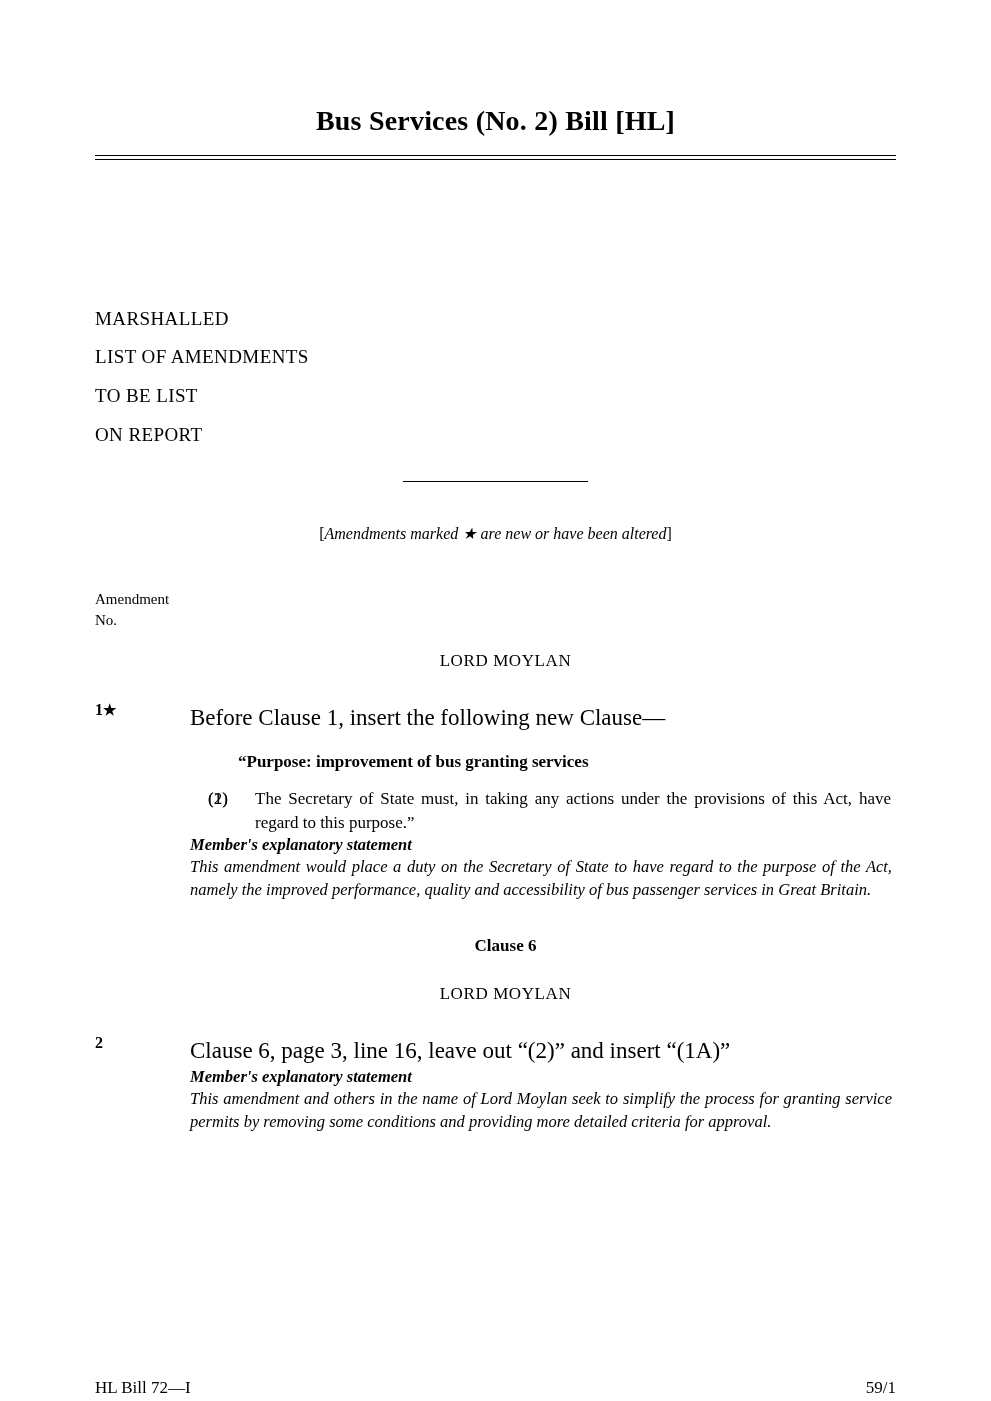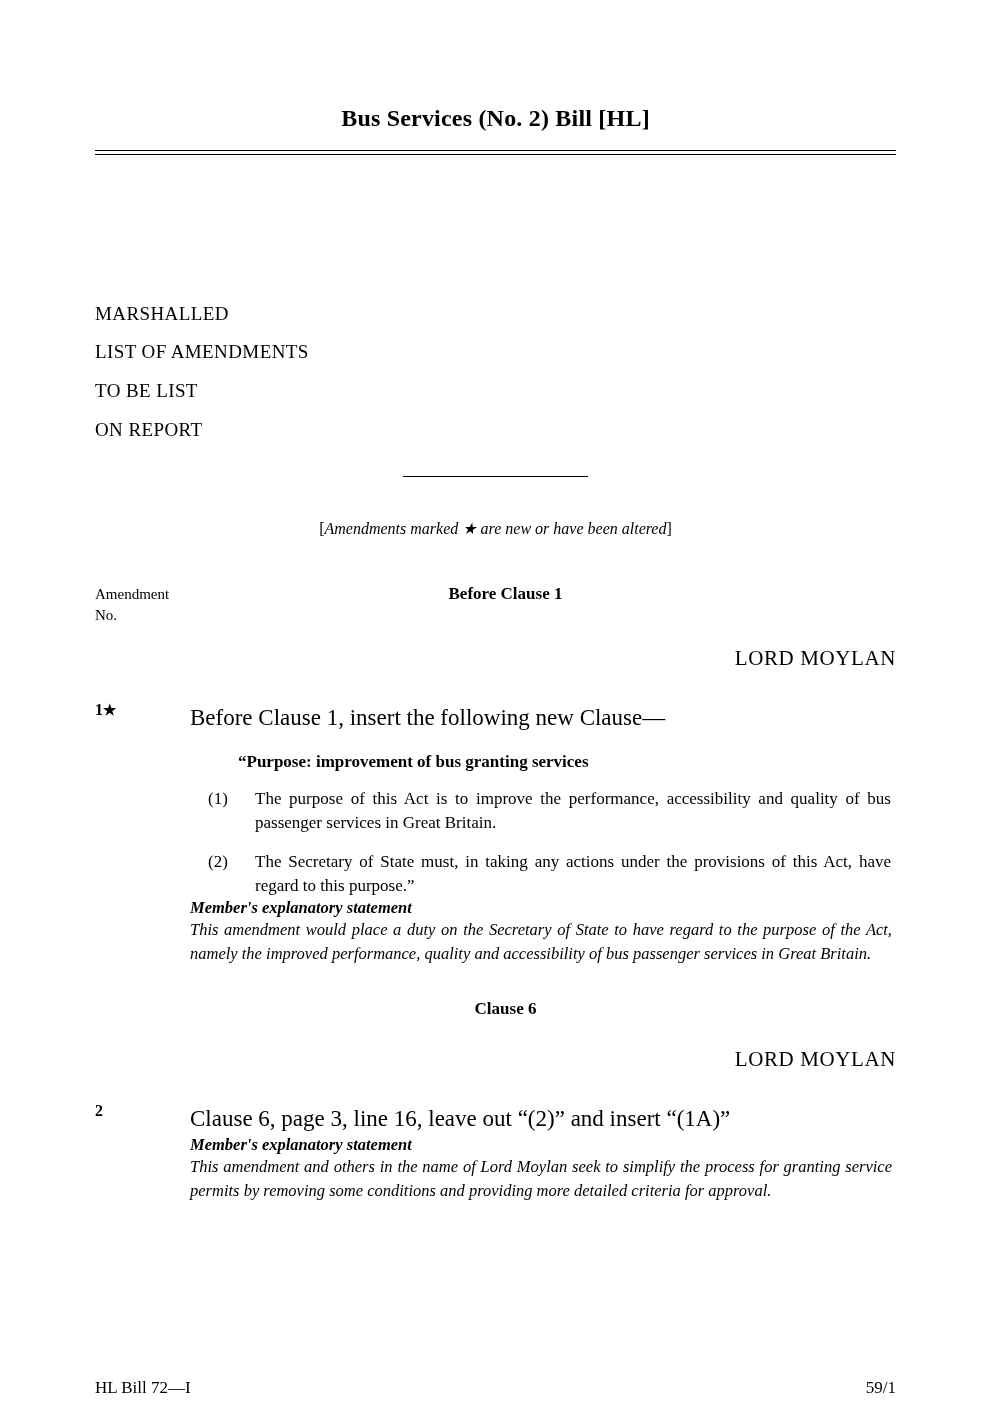--- a/index.html
+++ b/index.html
@@ -16,21 +16,21 @@
   }
   .page {
     position: relative;
     width: 991px;
     height: 1401px;
     box-sizing: border-box;
     padding: 0 95px;
   }
   .doc-title {
     text-align: center;
-    font-size: 24px;
+    font-size: 28px;
     font-weight: bold;
     margin-top: 105px;
     letter-spacing: 0.2px;
   }
   .title-rule {
     margin-top: 18px;
     border-top: 1.6px solid #000;
     border-bottom: 1.6px solid #000;
     height: 2.5px;
   }
@@ -75,22 +75,22 @@
     padding-left: 20px;
   }
   .clause-head-standalone {
     text-align: center;
     font-size: 17px;
     font-weight: bold;
     margin-top: 34px;
     padding-left: 20px;
   }
   .member-name {
-    text-align: right;
-    font-size: 21px;
+    text-align: center;
+    font-size: 17px;
     margin-top: 28px;
     letter-spacing: 0.6px;
     padding-left: 20px;
   }
   .amendment {
     position: relative;
     margin-top: 30px;
     padding-left: 95px;
   }
   .amd-num {
@@ -164,33 +164,31 @@
     <div>LIST OF AMENDMENTS</div>
     <div>TO BE LIST</div>
     <div>ON REPORT</div>
     <div class="short-rule"></div>
   </div>
 
   <div class="marked-note"><span>[</span><i>Amendments marked ★ are new or have been altered</i><span>]</span></div>
 
   <div class="col-head">
     <div class="amendment-no">Amendment<br>No.</div>
-    <div class="clause-head">Before Clause 1</div>
   </div>
 
   <div class="member-name">LORD MOYLAN</div>
 
   <div class="amendment">
     <div class="amd-num"><span>1</span><span class="amd-star">★</span></div>
     <div class="amd-text">Before Clause 1, insert the following new Clause—</div>
     <div class="new-clause-title">“Purpose: improvement of bus granting services</div>
 
     <div class="sub">
       <span class="sub-num">(1)</span>
-      <span>The purpose of this Act is to improve the performance, accessibility and quality of bus passenger services in Great Britain.</span>
     </div>
 
     <div class="sub">
       <span class="sub-num">(2)</span>
       <span>The Secretary of State must, in taking any actions under the provisions of this Act, have regard to this purpose.”</span>
     </div>
 
     <div class="expl-head">Member's explanatory statement</div>
     <div class="expl-body">This amendment would place a duty on the Secretary of State to have regard to the purpose of the Act, namely the improved performance, quality and accessibility of bus passenger services in Great Britain.</div>
   </div>

